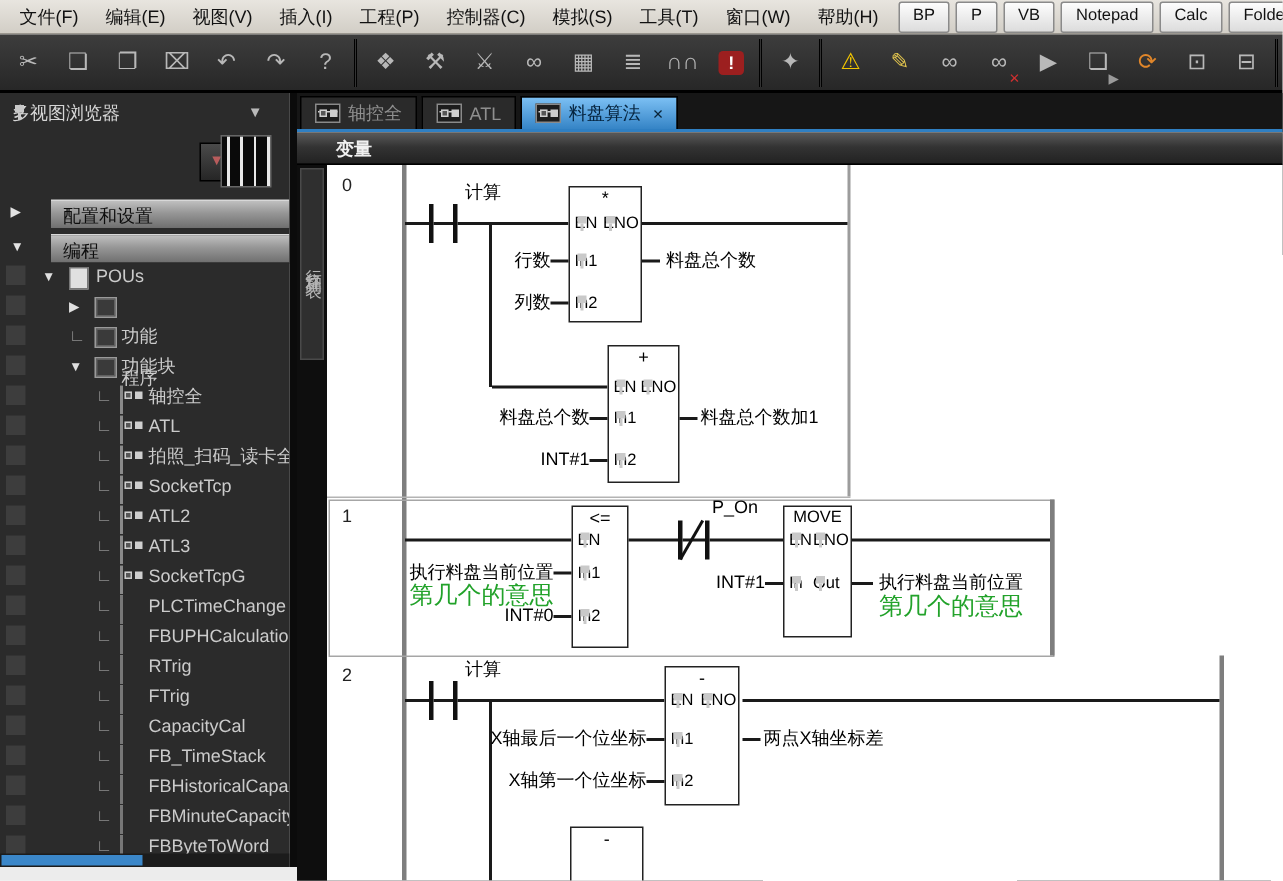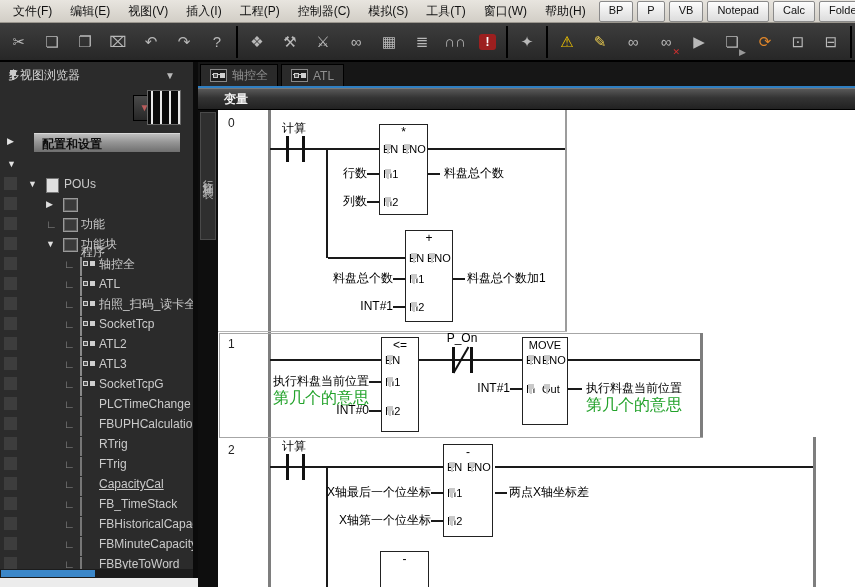--- a/index.html
+++ b/index.html
@@ -30,22 +30,22 @@
   .pin{width:22px;height:12px;position:relative;display:inline-block;}
   .pin::before{content:"";position:absolute;left:2px;top:1px;width:6px;height:5px;background:#c9c9c9;}
   .pin::after{content:"";position:absolute;left:4px;top:6px;width:2px;height:5px;background:#c9c9c9;}
   #ctl-select{position:absolute;left:3px;top:33px;width:130px;height:26px;background:#161616;border:1px solid #000;
               color:#ececec;font-size:12px;line-height:26px;padding-left:7px;box-sizing:border-box;white-space:nowrap;overflow:hidden;}
   #ctl-arrow{position:absolute;left:133px;top:33px;width:23px;height:26px;background:linear-gradient(#4a4a4a,#262626);
              border:1px solid #000;box-sizing:border-box;color:#b85c5c;font-size:10px;text-align:center;line-height:24px;}
   #device-img{position:absolute;right:12px;top:28px;width:32px;height:33px;border:1px solid #666;
               background:repeating-linear-gradient(90deg,#0a0a0a 0 3px,#e8e8e8 3px 5px,#0a0a0a 5px 9px);}
   .sect-arrow{position:absolute;left:7px;color:#e3e3e3;font-size:9px;}
-  .sect{position:absolute;left:34px;width:146px;height:20px;background:linear-gradient(#bfbfbf,#969696 45%,#6f6f6f);
-        color:#0d0d0d;font-size:12px;font-weight:bold;line-height:20px;padding-left:8px;box-sizing:border-box;
+  .sect{position:absolute;left:34px;width:159px;height:20px;background:linear-gradient(#bfbfbf,#969696 45%,#6f6f6f);
+        color:#0d0d0d;font-size:12px;font-weight:normal;line-height:20px;padding-left:8px;box-sizing:border-box;
         border-top:1px solid #d8d8d8;border-bottom:1px solid #2a2a2a;white-space:nowrap;overflow:hidden;}
   #tree{position:absolute;left:0;top:112px;width:193px;height:396px;overflow:hidden;}
   .trow{position:absolute;left:0;width:193px;height:20px;}
   .sq{position:absolute;left:4px;top:3px;width:13px;height:13px;background:#3d3d3d;}
   .exp{position:absolute;top:5px;font-size:9px;color:#e0e0e0;line-height:10px;}
   .conn{position:absolute;top:2px;font-size:11px;color:#8f8f8f;line-height:16px;}
   .tlabel{position:absolute;top:2px;font-size:12px;color:#cbcbcb;line-height:16px;white-space:nowrap;}
   .ti{position:absolute;top:4px;}
   .i-pous{width:11px;height:13px;background:#e0e0e0;border:1px solid #777;}
   .i-program,.i-function{width:13px;height:12px;background:#3a3a3a;border:1px solid #9a9a9a;box-shadow:inset 0 0 0 1px #606060;}
@@ -80,21 +80,21 @@
   
   .wh{position:absolute;height:2px;background:#1a1a1a;}
   .wv{position:absolute;width:2px;background:#1a1a1a;}
   .rail{position:absolute;width:3px;background:#7e7e7e;}
   .gridv{position:absolute;width:2px;background:#9c9c9c;}
   .gridh{position:absolute;height:1px;background:#b4b4b4;}
   .rsel{position:absolute;border:1px solid #a6a6a6;}
   .rnum{position:absolute;font-size:12px;color:#222;}
   .cbar{position:absolute;width:3px;height:26px;background:#111;}
   .slash{position:absolute;width:2px;height:30px;background:#111;transform:rotate(30deg);}
-  .clabel{position:absolute;width:44px;text-align:center;font-size:12px;color:#000;white-space:nowrap;}
+  .clabel{position:absolute;width:44px;text-align:center;font-size:12px;color:#000;white-space:nowrap;padding-left:28px;}
   .fb{position:absolute;border:1px solid #222;background:#fff;box-sizing:border-box;}
   .fb-title{position:absolute;top:1px;left:0;right:0;text-align:center;font-size:12px;color:#000;line-height:13px;}
   .pin{position:absolute;font-size:11px;color:#000;line-height:13px;}
   .pl{left:3px;} .pr{right:3px;}
   .lv{position:absolute;font-size:12px;color:#000;white-space:nowrap;line-height:15px;}
   .cmt{position:absolute;font-size:16px;color:#22a22a;white-space:nowrap;line-height:15px;}
 </style>
 </head>
 <body>
 
@@ -168,20 +168,21 @@
     <span class="spacer"></span>
     <span class="sb-dd">▼</span>
     <span class="pin"></span>
   </div>
   <div id="ctl-arrow">▼</div>
   <div id="device-img"></div>
 
   <span class="sect-arrow" style="top:74px">▶</span>
   <div class="sect" style="top:71px">配置和设置</div>
   <span class="sect-arrow" style="top:97px">▼</span>
+  <div class="sect" style="top:94px">编程</div>
 
   <div id="tree">
       <div class="trow" style="top: 0px;">
         <span class="sq"></span>
         <span class="exp" style="left: 28px;">▼</span>
         <span class="ti i-pous" style="left: 46px;"></span>
         <span class="tlabel" style="left: 64px;">POUs</span>
       </div>
       <div class="trow" style="top: 20px;">
         <span class="sq"></span>
@@ -205,21 +206,21 @@
       <div class="trow" style="top: 100px;"><span class="sq"></span><span class="conn" style="left: 64px;">∟</span><span class="ti i-ladder" style="left: 80px;"></span><span class="tlabel" style="left: 99px;">ATL</span></div>
       <div class="trow" style="top: 120px;"><span class="sq"></span><span class="conn" style="left: 64px;">∟</span><span class="ti i-ladder" style="left: 80px;"></span><span class="tlabel" style="left: 99px;">拍照_扫码_读卡全</span></div>
       <div class="trow" style="top: 140px;"><span class="sq"></span><span class="conn" style="left: 64px;">∟</span><span class="ti i-ladder" style="left: 80px;"></span><span class="tlabel" style="left: 99px;">SocketTcp</span></div>
       <div class="trow" style="top: 160px;"><span class="sq"></span><span class="conn" style="left: 64px;">∟</span><span class="ti i-ladder" style="left: 80px;"></span><span class="tlabel" style="left: 99px;">ATL2</span></div>
       <div class="trow" style="top: 180px;"><span class="sq"></span><span class="conn" style="left: 64px;">∟</span><span class="ti i-ladder" style="left: 80px;"></span><span class="tlabel" style="left: 99px;">ATL3</span></div>
       <div class="trow" style="top: 200px;"><span class="sq"></span><span class="conn" style="left: 64px;">∟</span><span class="ti i-ladder" style="left: 80px;"></span><span class="tlabel" style="left: 99px;">SocketTcpG</span></div>
       <div class="trow" style="top: 220px;"><span class="sq"></span><span class="conn" style="left: 64px;">∟</span><span class="ti i-st" style="left: 80px;"></span><span class="tlabel" style="left: 99px;">PLCTimeChange</span></div>
       <div class="trow" style="top: 240px;"><span class="sq"></span><span class="conn" style="left: 64px;">∟</span><span class="ti i-st" style="left: 80px;"></span><span class="tlabel" style="left: 99px;">FBUPHCalculation</span></div>
       <div class="trow" style="top: 260px;"><span class="sq"></span><span class="conn" style="left: 64px;">∟</span><span class="ti i-st" style="left: 80px;"></span><span class="tlabel" style="left: 99px;">RTrig</span></div>
       <div class="trow" style="top: 280px;"><span class="sq"></span><span class="conn" style="left: 64px;">∟</span><span class="ti i-st" style="left: 80px;"></span><span class="tlabel" style="left: 99px;">FTrig</span></div>
-      <div class="trow" style="top: 300px;"><span class="sq"></span><span class="conn" style="left: 64px;">∟</span><span class="ti i-st" style="left: 80px;"></span><span class="tlabel" style="left: 99px; text-decoration: underline;">CapacityCal</span></div>
+      <div class="trow" style="top: 300px;"><span class="sq"></span><span class="conn" style="left: 64px;">∟</span><span class="ti i-st" style="left: 80px;"></span><span class="tlabel" style="left: 99px;">CapacityCal</span></div>
       <div class="trow" style="top: 320px;"><span class="sq"></span><span class="conn" style="left: 64px;">∟</span><span class="ti i-st" style="left: 80px;"></span><span class="tlabel" style="left: 99px;">FB_TimeStack</span></div>
       <div class="trow" style="top: 340px;"><span class="sq"></span><span class="conn" style="left: 64px;">∟</span><span class="ti i-st" style="left: 80px;"></span><span class="tlabel" style="left: 99px;">FBHistoricalCapac</span></div>
       <div class="trow" style="top: 360px;"><span class="sq"></span><span class="conn" style="left: 64px;">∟</span><span class="ti i-st" style="left: 80px;"></span><span class="tlabel" style="left: 99px;">FBMinuteCapacity</span></div>
       <div class="trow" style="top: 380px;"><span class="sq"></span><span class="conn" style="left: 64px;">∟</span><span class="ti i-st" style="left: 80px;"></span><span class="tlabel" style="left: 99px;">FBByteToWord</span></div>
     </div>
   <div id="sb-scroll">
     <div id="sb-thumb"></div>
   </div>
 </div>
 <div id="splitter"></div>
@@ -227,20 +228,25 @@
 
 <div id="editor">
   <div id="tabbar">
       <div class="tab">
         <span class="i-ladder"></span>
         <span>轴控全</span>
       </div>
       <div class="tab">
         <span class="i-ladder"></span>
         <span>ATL</span>
+      </div>
+      <div class="tab active">
+        <span class="i-ladder"></span>
+        <span>料盘算法</span>
+        <span class="tab-close">×</span>
       </div>
     </div>
   <div id="varbar">变量</div>
   <div id="sidetab-col">
     <div id="sidetab">行注释列表</div>
   </div>
 
   <div id="canvas">
 
     <div class="rail" style="left:50px;top:0;height:477px"></div>

